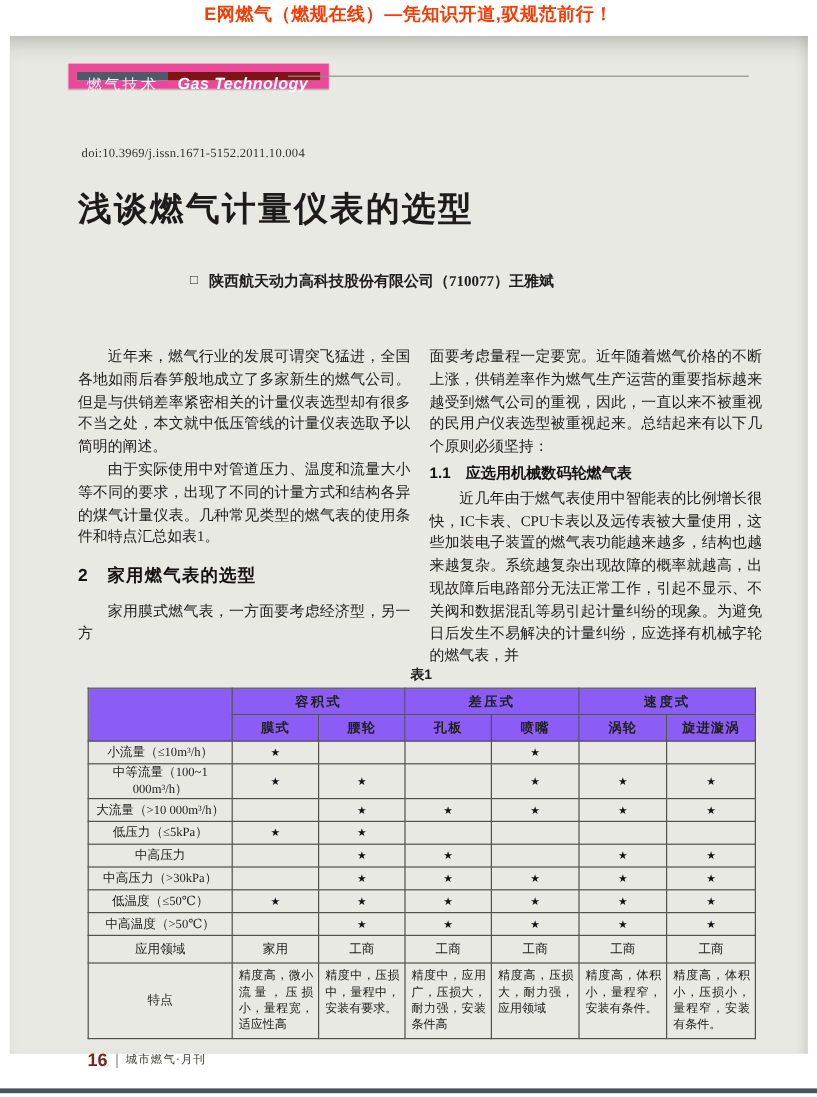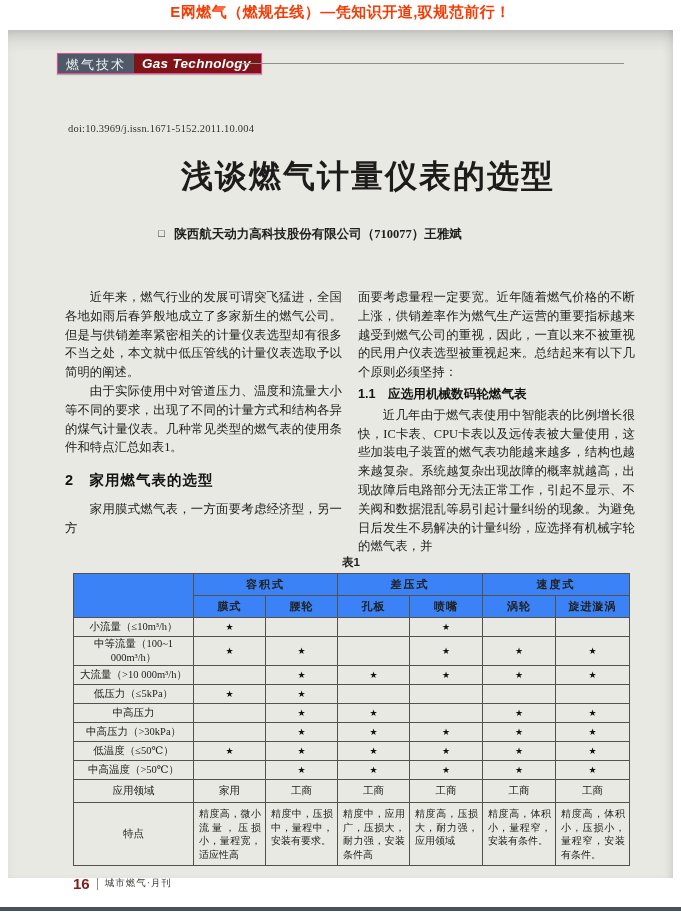--- a/index.html
+++ b/index.html
@@ -32,41 +32,41 @@
     position:absolute; top:30px; left:8px; width:665px; height:848px;
     background:#e8e9e3;
     box-shadow:inset 0 16px 20px -14px rgba(60,60,60,.35),
                inset -6px 0 12px -8px rgba(60,60,60,.25);
   }
 
   
   .section-tag {
     position:absolute; top:23px; left:49px; height:21px;
     display:flex; align-items:stretch;
-    border:1px solid #ec4899; box-shadow:0 1px 1px rgba(0,0,0,.25);
+    border:7px solid #ec4899; box-shadow:0 1px 1px rgba(0,0,0,.25);
     font-family:"Liberation Sans",sans-serif;
   }
   .tag-cn {
     background:#4e5a68; color:#eef0f2; font-size:13px;
     padding:2px 8px 0 8px; letter-spacing:2px;
   }
   .tag-en {
     background:#7e1418; color:#ffffff; font-size:13.5px; font-weight:bold;
     font-style:italic; padding:2px 10px 0 8px; letter-spacing:0.3px;
   }
   .tag-rule {
     position:absolute; top:33px; left:232px; width:384px; height:1px;
     background:#8f9089;
   }
 
   .doi { position:absolute; top:93px; left:60px; font-size:10.5px; color:#32322e; letter-spacing:0.2px; }
 
   .title {
     position:absolute; top:125px; left:57px; width:490px;
-    text-align:right; font-size:32px; font-weight:bold; color:#1d1c1a;
+    text-align:left; font-size:28px; font-weight:bold; color:#1d1c1a;
     letter-spacing:2px;
   }
   .author {
     position:absolute; top:196px; left:57px; width:490px;
     text-align:center; font-size:12.5px; font-weight:bold; color:#1f1e1c;
   }
   .author .sq { font-size:11px; margin-right:6px; position:relative; top:-1px; }
 
   
   .columns {
@@ -89,21 +89,21 @@
     position:absolute; top:525px; left:65px; width:556px;
     text-align:center; font-size:11.5px; font-weight:bold; color:#20201d;
     font-family:"Liberation Sans",sans-serif;
   }
   table.tbl {
     position:absolute; top:543px; left:65px; width:556px;
     border-collapse:collapse; table-layout:fixed;
     border:1.5px solid #45453f; color:#21211e;
   }
   .tbl th, .tbl td { border:1px solid #52524b; text-align:center; vertical-align:middle; }
-  .tbl thead th, .tbl .corner { background:#3b82f6; font-size:11px; font-weight:bold;
+  .tbl thead th, .tbl .corner { background:#8b5cf6; font-size:11px; font-weight:bold;
     height:22px; font-family:"Liberation Sans",sans-serif; letter-spacing:2px; }
   .tbl thead tr.sub th { letter-spacing:1px; }
   .tbl td.rowlabel { font-size:10.5px; height:19px; padding:0 2px; }
   .tbl td.mark { font-size:9px; color:#111; }
   .tbl td.appcell { font-size:10.5px; height:23px; font-family:"Liberation Sans",sans-serif; }
   .tbl td.featlabel { font-size:10.5px; }
   .tbl td.featcell {
     font-size:10px; line-height:13.5px; text-align:justify;
     padding:4px 4px 4px 5px; vertical-align:top;
   }

